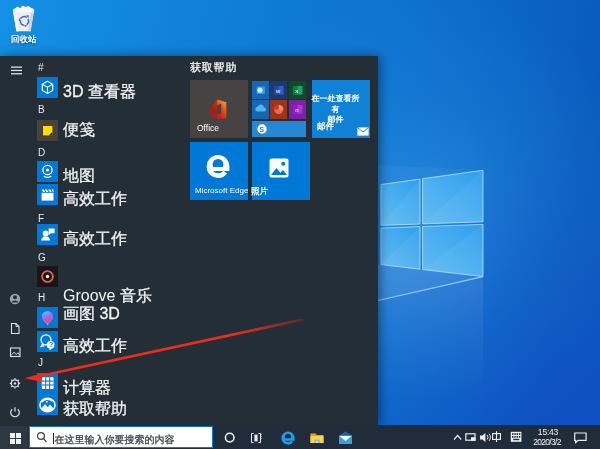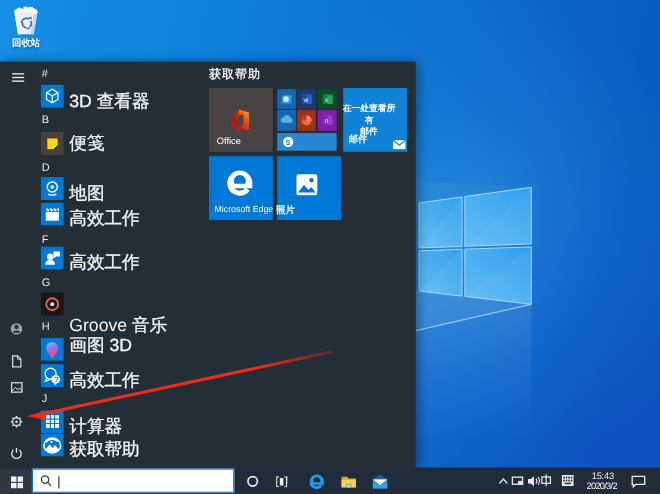--- a/index.html
+++ b/index.html
@@ -327,20 +327,21 @@
         <rect x="6" y="6" width="5" height="5"></rect>
  </g>
     </svg>
 
 <div class="abs" style="left:29px;top:425.5px;width:184px;height:22px;background:#fff;border:1.3px solid #1374d8"></div>
 <svg class="abs" style="left:36px;top:431px" width="11" height="12" viewBox="0 0 11 12">
  <circle cx="5" cy="5" r="3.4" fill="none" stroke="#41454a" stroke-width="1.2"></circle>
  <line x1="7.6" y1="7.6" x2="10.4" y2="11" stroke="#41454a" stroke-width="1.2"></line>
     </svg>
 <div class="abs" style="left:52.5px;top:432.5px;width:1px;height:11px;background:#222"></div>
+<div class="abs cjk" style="left:54.5px;top:433px;color:#3f4450;font-size:10px;white-space:nowrap">在这里输入你要搜索的内容</div>
 
 <svg class="abs" style="left:224px;top:432px" width="12" height="12" viewBox="0 0 12 12">
  <circle cx="5.7" cy="5.6" r="4.3" fill="none" stroke="#f2f5f7" stroke-width="1.5"></circle>
     </svg>
 
 <svg class="abs" style="left:251px;top:432.5px" width="11" height="10" viewBox="0 0 11 10">
  <path d="M2.6,0.5 h-2.1 v9 h2.1 M7.4,0.5 h2.1 v9 h-2.1" fill="none" stroke="#e8ecef" stroke-width="1"></path>
  <rect x="3.4" y="1.6" width="3.2" height="6.8" fill="#e8ecef"></rect>
  <path d="M10.4,1.2 h0.6 M10.4,3.4 h0.6 M10.4,5.6 h0.6" stroke="#e8ecef" stroke-width="1"></path>
     </svg>

